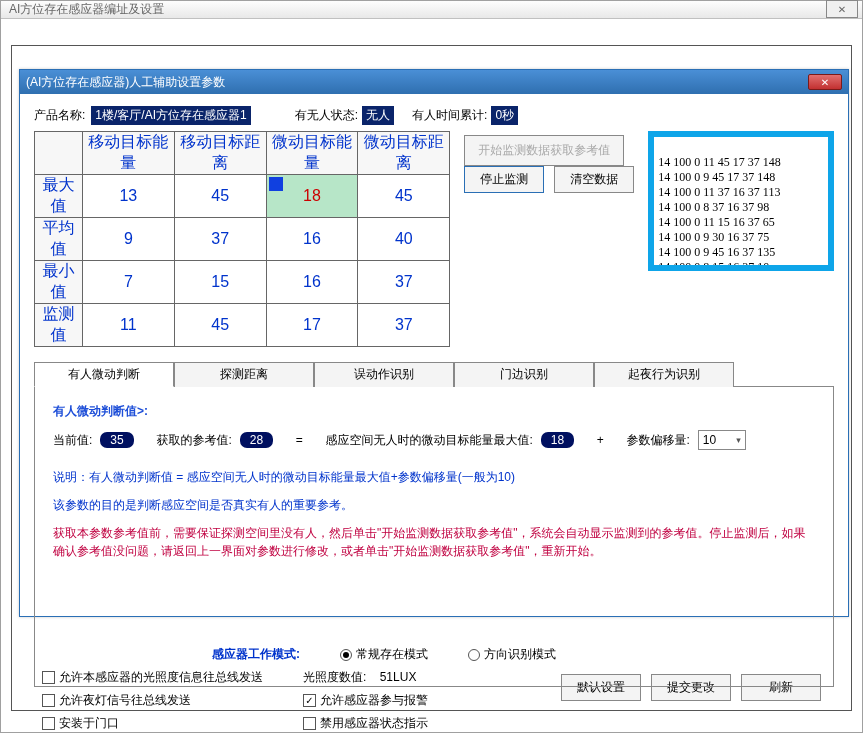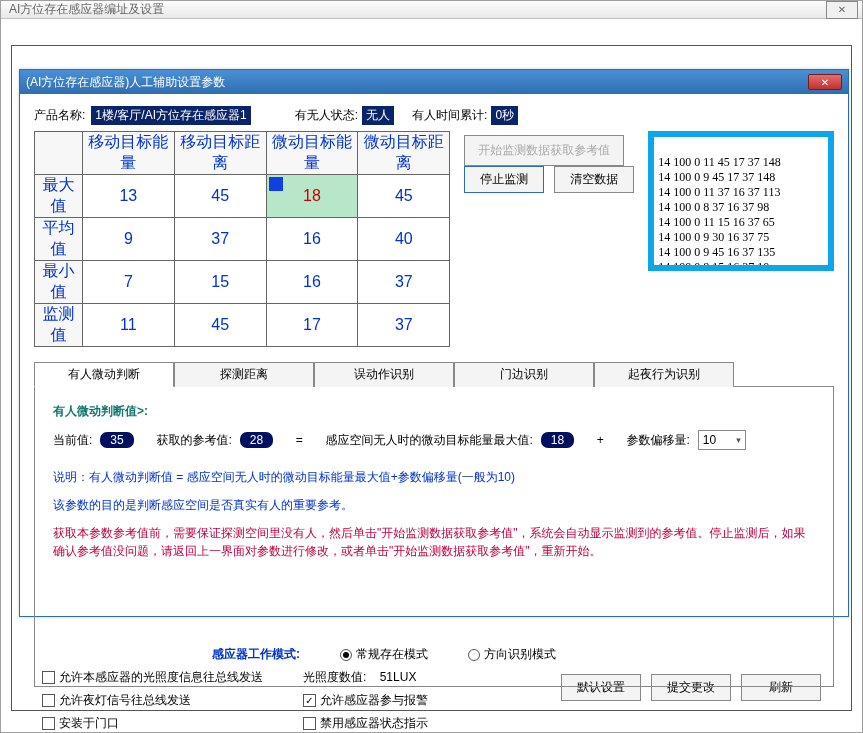--- a/index.html
+++ b/index.html
@@ -15,21 +15,21 @@
   border: 1px solid #a0a0a0;
   height: 733px;
   display: flex;
   flex-direction: column;
 }
 .outer-titlebar {
   background: linear-gradient(#fdfdfd, #e8e8e8);
   border-bottom: 1px solid #c0c0c0;
   height: 18px;
   display: flex;
-  align-items: center;
+  align-items: flex-end;
   padding: 0 4px;
   color: #666;
 }
 .outer-titlebar .title { flex: 1; padding-left: 4px; }
 .win-btn {
   width: 32px;
   height: 18px;
   border: 1px solid #888;
   background: #f0f0f0;
   margin-left: 2px;
@@ -189,21 +189,21 @@
   background: #fff;
   border-bottom: 1px solid #fff;
 }
 .tab-body {
   border: 1px solid #888;
   border-top: none;
   height: 300px;
   padding: 16px 18px;
 }
 .section-title {
-  color: #0f766e;
+  color: #1d4ed8;
   font-weight: bold;
   margin-bottom: 10px;
 }
 .param-row {
   display: flex;
   align-items: center;
   gap: 8px;
   margin-bottom: 18px;
   flex-wrap: wrap;
 }

